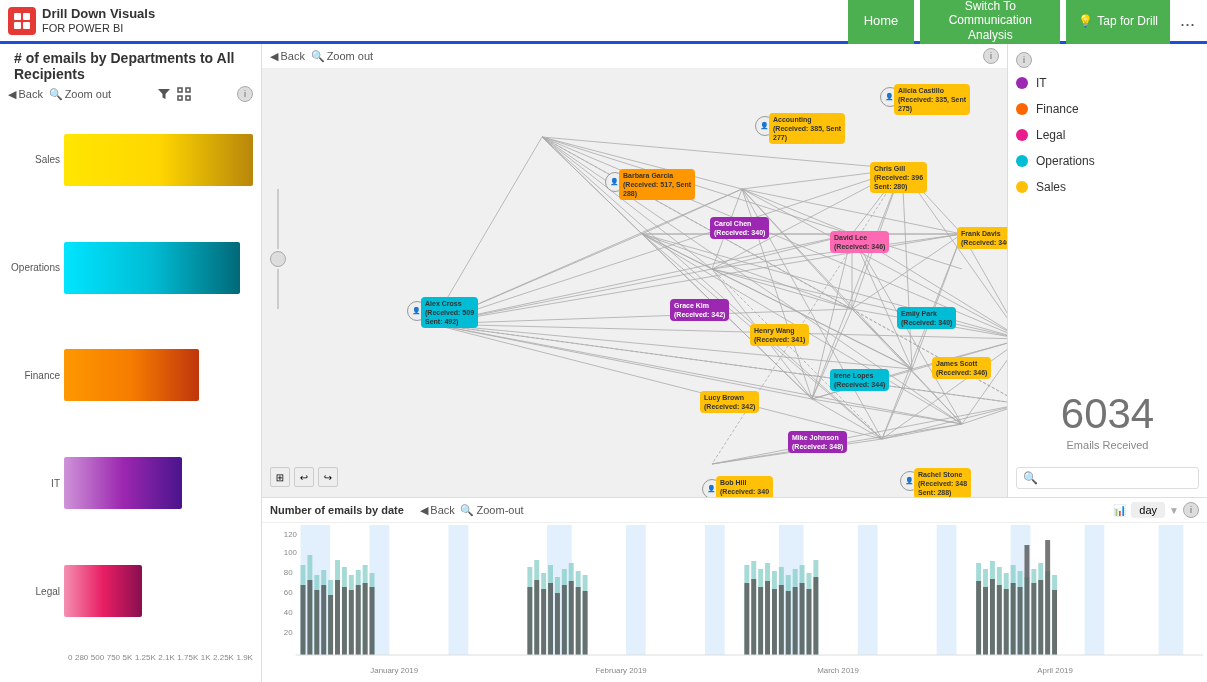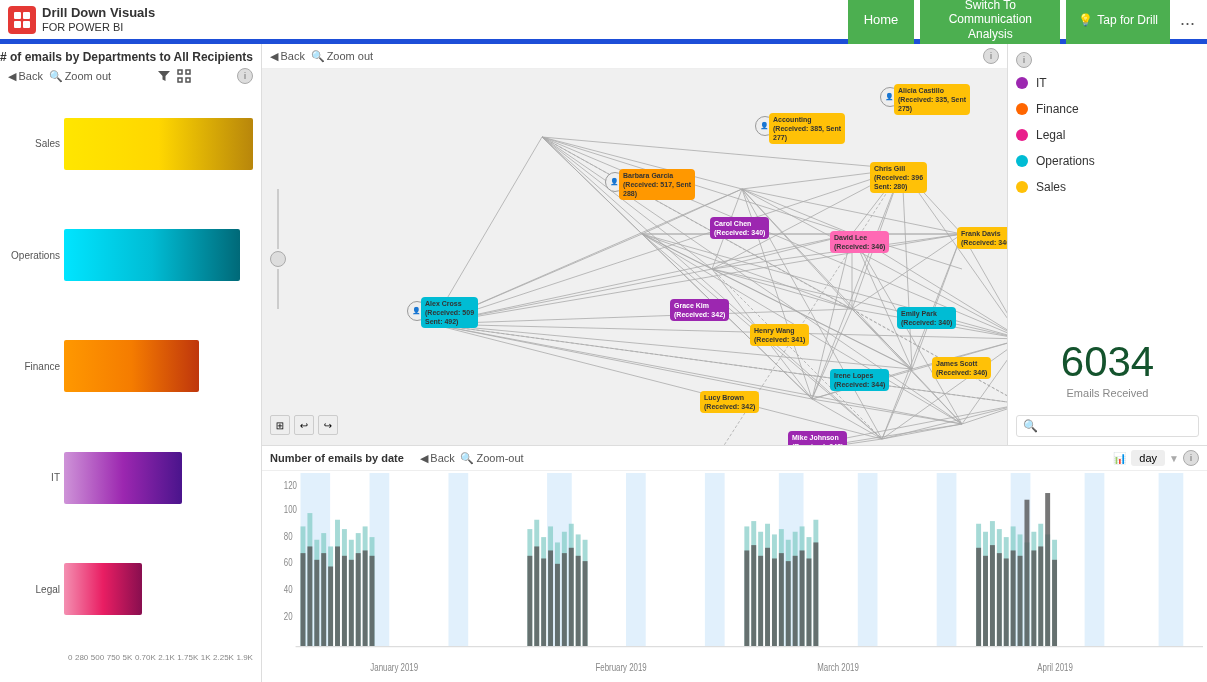--- a/index.html
+++ b/index.html
@@ -3,21 +3,21 @@
   <meta charset="utf-8">
   <style>
     * { box-sizing: border-box; margin: 0; padding: 0; }
     body { font-family: 'Segoe UI', Arial, sans-serif; background: #f0f0f0; width: 1207px; height: 682px; overflow: hidden; }
 
     
     .header {
       display: flex;
       align-items: center;
       background: #fff;
-      border-bottom: 5px solid #1d4ed8;
+      border-bottom: 3px solid #1d4ed8;
       padding: 4px 8px;
       height: 44px;
     }
     .header-logo {
       display: flex;
       align-items: center;
       gap: 6px;
       margin-right: auto;
     }
     .logo-icon {
@@ -57,23 +57,23 @@
     
     .left-panel {
       width: 262px;
       background: #fff;
       border-right: 1px solid #ddd;
       display: flex;
       flex-direction: column;
       overflow: hidden;
     }
     .left-panel-title {
-      font-size: 12px;
+      font-size: 14px;
       color: #333;
-      padding: 6px 0 2px;
+      padding: 6px 14px 2px;
       font-weight: 600;
     }
     .left-panel-controls {
       display: flex;
       align-items: center;
       gap: 6px;
       padding: 2px 8px;
     }
     .lp-btn {
       background: none; border: none; font-size: 11px; cursor: pointer; color: #555; display: flex; align-items: center; gap: 2px;
@@ -132,21 +132,21 @@
     .net-info { margin-left: auto; }
 
     .network-svg-area {
       width: 100%;
       height: 100%;
       position: relative;
     }
 
     
     .bottom-panel {
-      height: 237px;
+      height: 185px;
       background: #fff;
       border-top: 1px solid #ddd;
       display: flex;
       flex-direction: column;
     }
     .timeline-header {
       display: flex;
       align-items: center;
       padding: 4px 8px;
       border-bottom: 1px solid #eee;
@@ -201,21 +201,21 @@
       font-size: 12px;
       color: #333;
     }
     .stats-section {
       text-align: center;
       padding: 8px 0;
     }
     .stats-number {
       font-size: 42px;
       font-weight: 300;
-      color: #14532d;
+      color: #737373;
       line-height: 1;
     }
     .stats-label {
       font-size: 11px;
       color: #888;
       margin-top: 4px;
     }
     .search-section {
       display: flex;
       align-items: center;
@@ -380,21 +380,21 @@
           <div style="width:100%;height:100%;background:linear-gradient(to right,#f48fb1,#e91e63,#880e4f);border-radius:2px;"></div>
         </div>
       </div>
     </div>
     <div class="x-axis">
       <span>0</span>
       <span>280</span>
       <span>500</span>
       <span>750</span>
       <span>5K</span>
-      <span>0.70K</span>
+      <span>1.25K</span>
       <span>2.1K</span>
       <span>1.75K</span>
       <span>1K</span>
       <span>2.25K</span>
       <span>1.9K</span>
     </div>
     <div class="chart-footer"></div>
   </div>
 
   <div style="flex:1;display:flex;flex-direction:column;overflow:hidden;">

